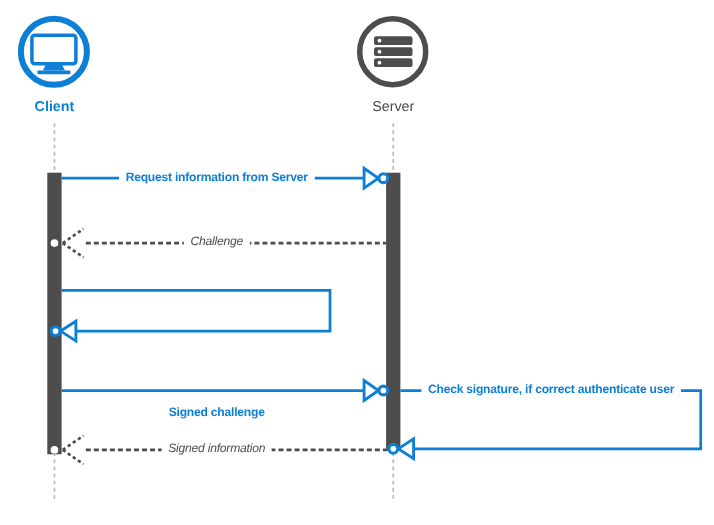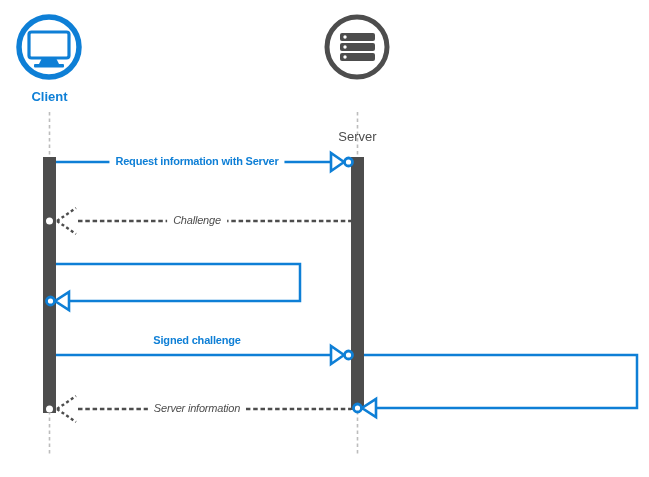--- a/index.html
+++ b/index.html
@@ -87,20 +87,21 @@
     <circle cx="35" cy="35" r="30" fill="#fff" stroke="var(--neutral-dark)" stroke-width="5"></circle>
     <rect x="18" y="21" width="35" height="8" rx="2" fill="var(--neutral-dark)"></rect>
     <rect x="18" y="31" width="35" height="8" rx="2" fill="var(--neutral-dark)"></rect>
     <rect x="18" y="41" width="35" height="8" rx="2" fill="var(--neutral-dark)"></rect>
     <circle cx="23" cy="25" r="1.7" fill="#fff"></circle>
     <circle cx="23" cy="35" r="1.7" fill="#fff"></circle>
     <circle cx="23" cy="45" r="1.7" fill="#fff"></circle>
   </svg>
 
   <div class="actor-label blue" style="left:49.5px;top:90px;">Client</div>
-  <div class="actor-label gray" style="left:357.5px;top:90px;margin-top:40px;">Server</div>
+  <div class="actor-label gray" style="left:357.5px;top:90px;">Server</div>
 
-  <div class="msg blue" style="left:197px;top:162px;">Request information with Server</div>
+  <div class="msg blue" style="left:197px;top:162px;">Request information from Server</div>
   <div class="msg gray" style="left:197px;top:221px;">Challenge</div>
-  <div class="msg blue" style="left:197px;top:341px;">Signed challenge</div>
-  <div class="msg gray" style="left:197px;top:409px;">Server information</div>
+  <div class="msg blue" style="left:197px;top:376px;">Signed challenge</div>
+  <div class="msg blue" style="left:501px;top:355px;">Check signature, if correct authenticate user</div>
+  <div class="msg gray" style="left:197px;top:409px;">Signed information</div>
 
 </div>
 
 </body></html>

